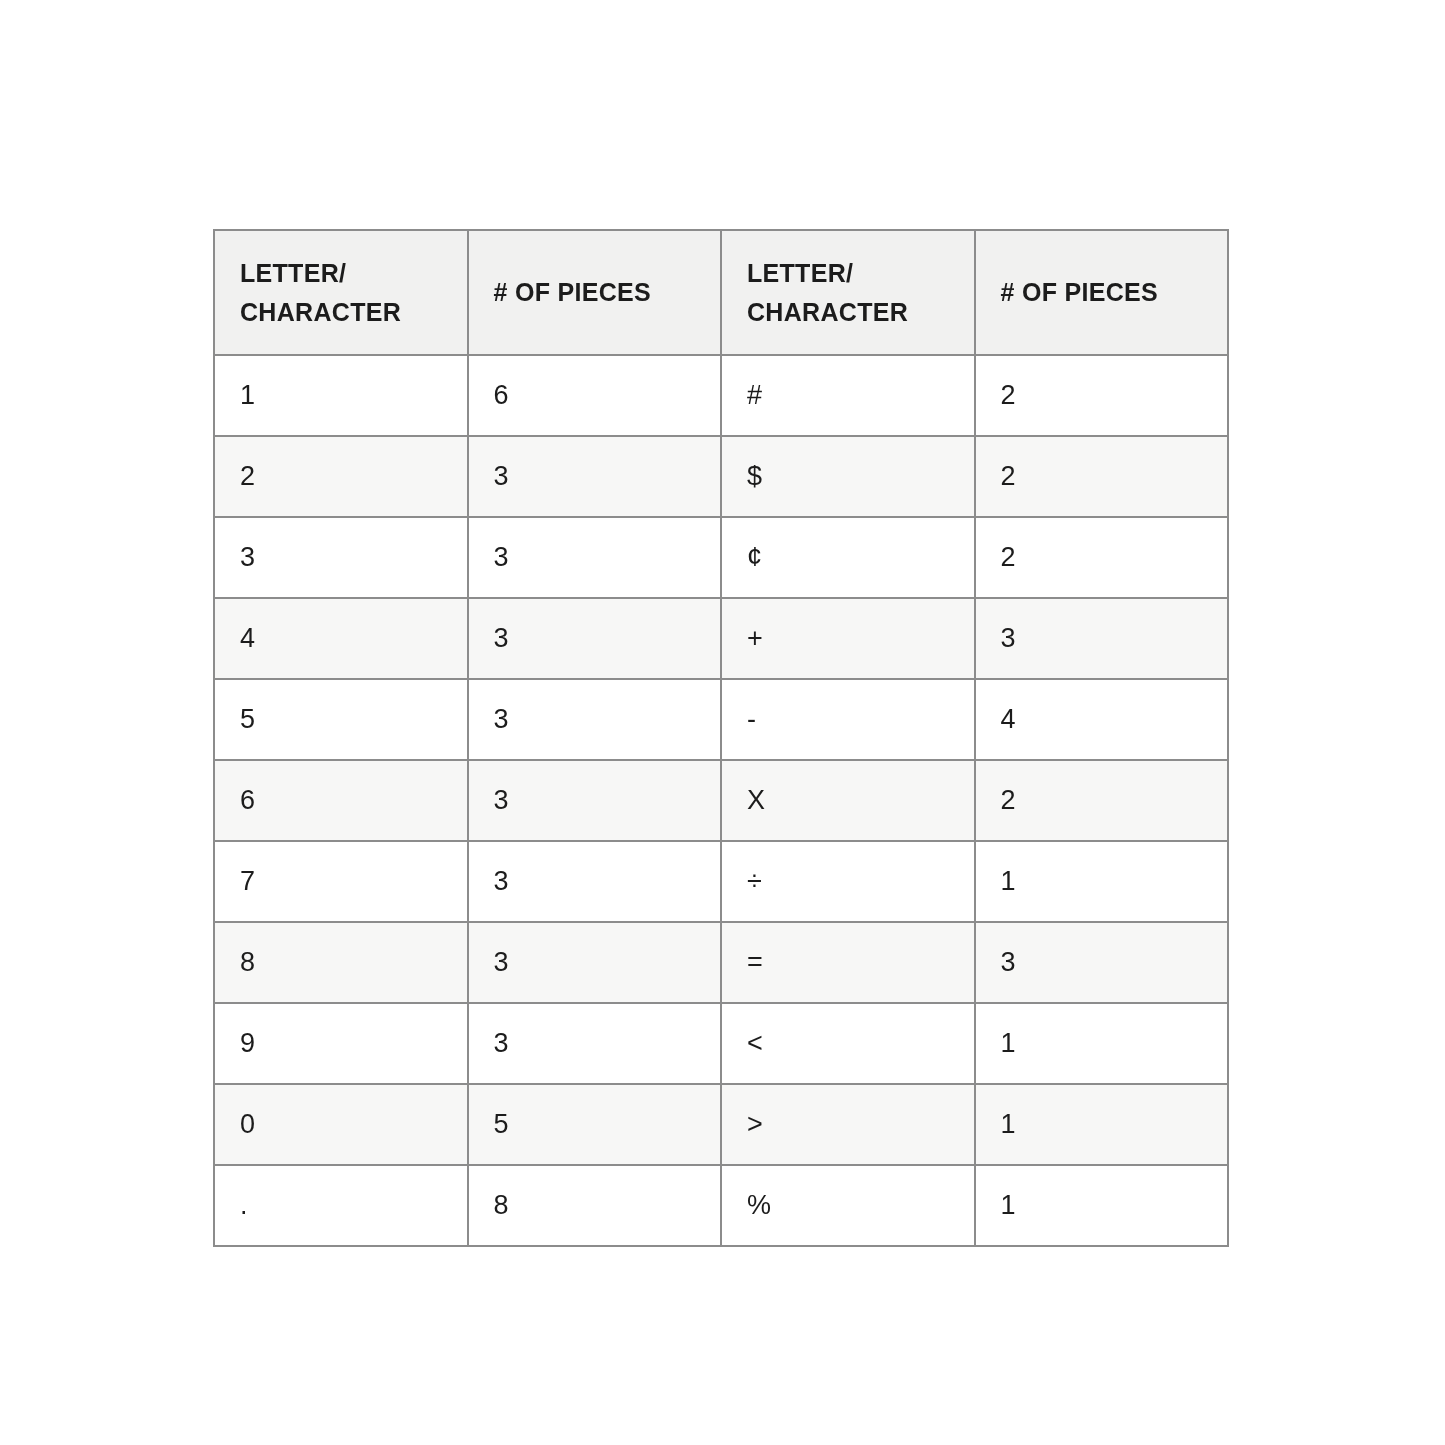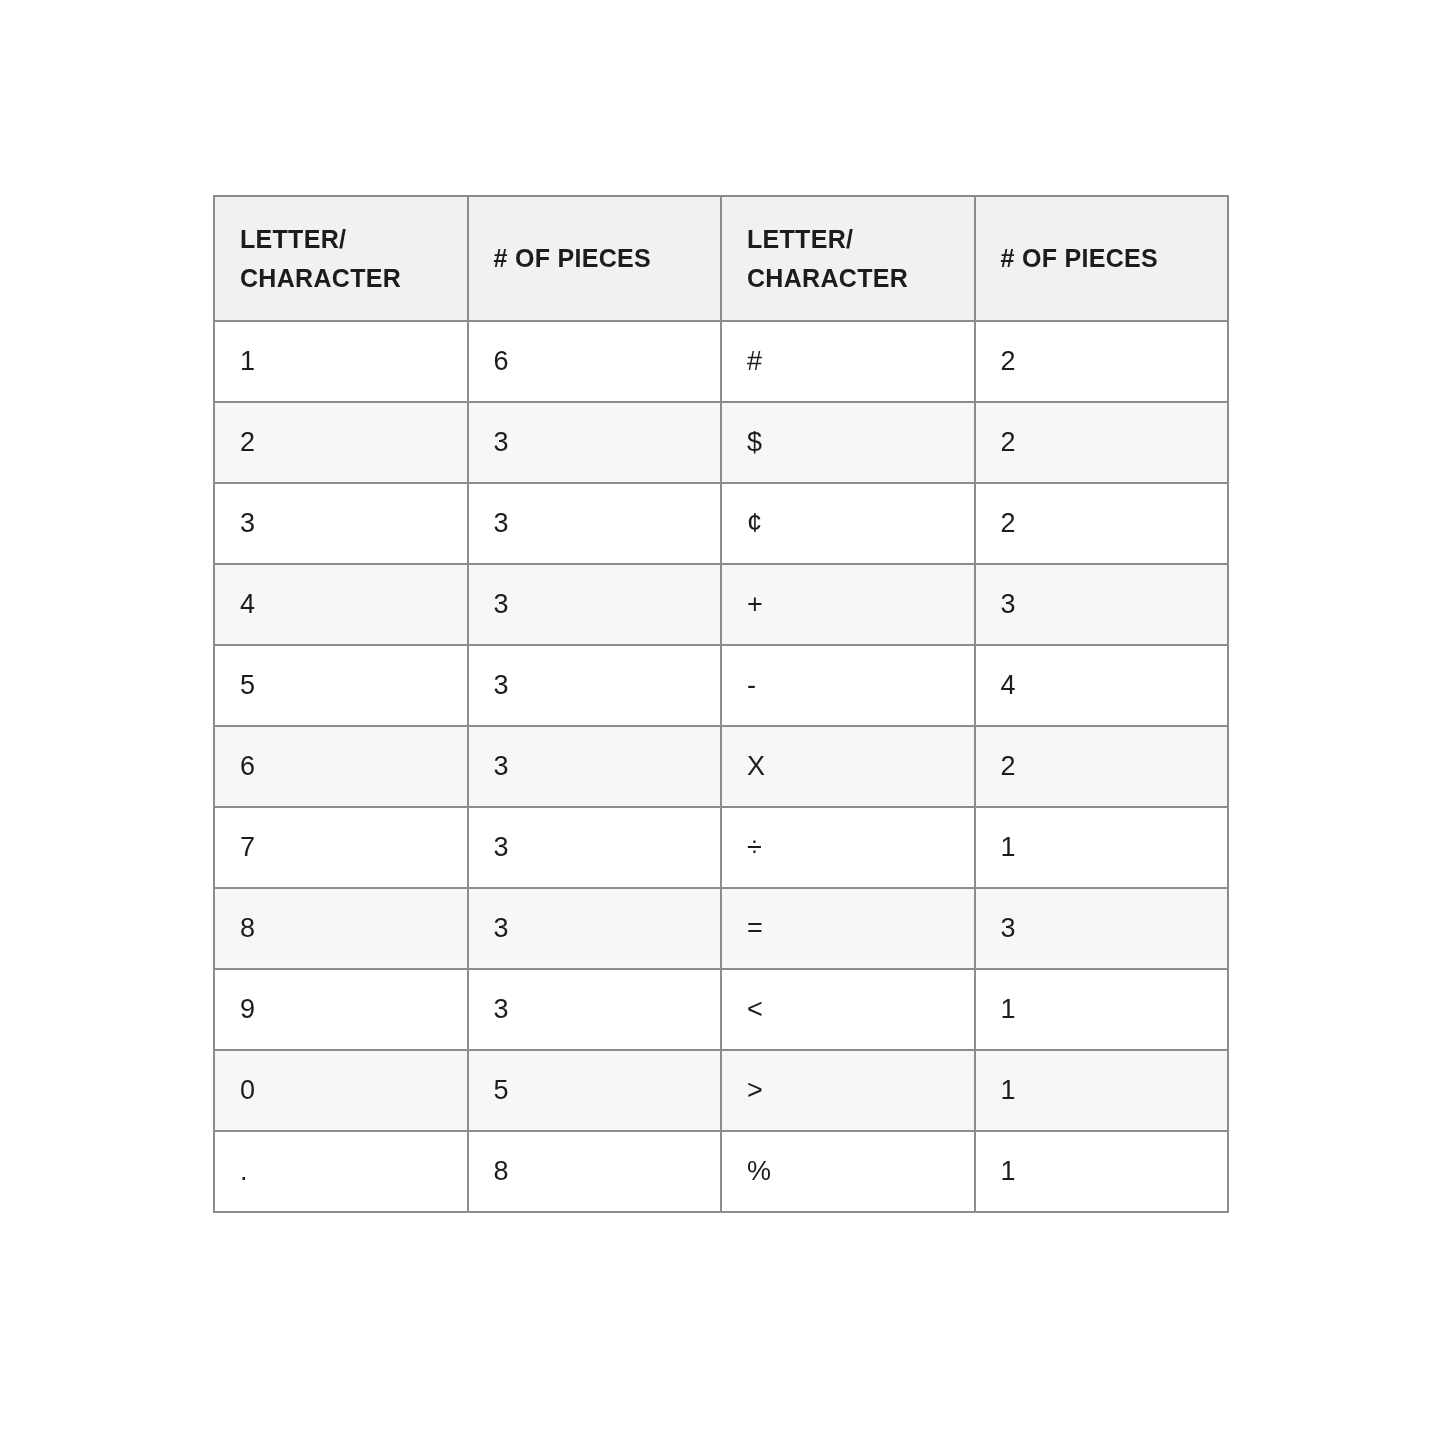--- a/index.html
+++ b/index.html
@@ -19,21 +19,21 @@
   }
   .page {
     position: relative;
     width: 1445px;
     height: 1445px;
     background: var(--page-bg);
   }
   table.pieces-table {
     position: absolute;
     left: 213px;
-    top: 195px;
+    top: 229px;
     width: 1016px;
     border-collapse: collapse;
     table-layout: fixed;
   }
   .pieces-table th,
   .pieces-table td {
     border: 2px solid var(--border);
     text-align: left;
     vertical-align: middle;
     padding-left: 25px;

